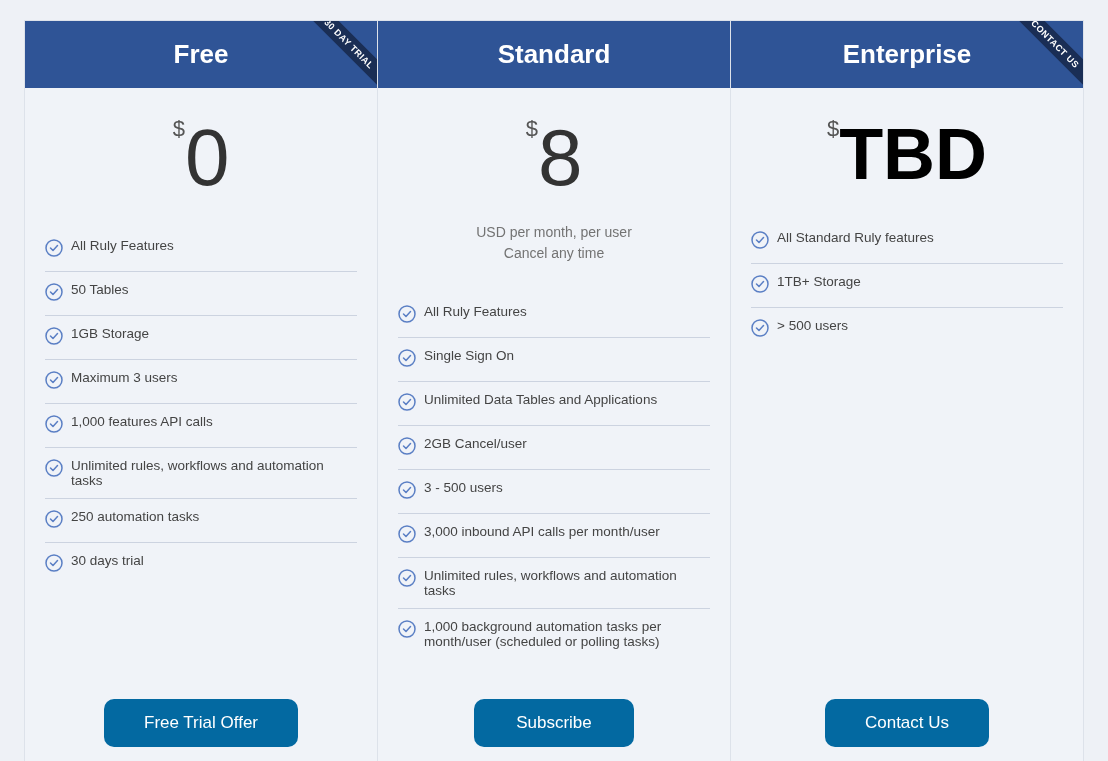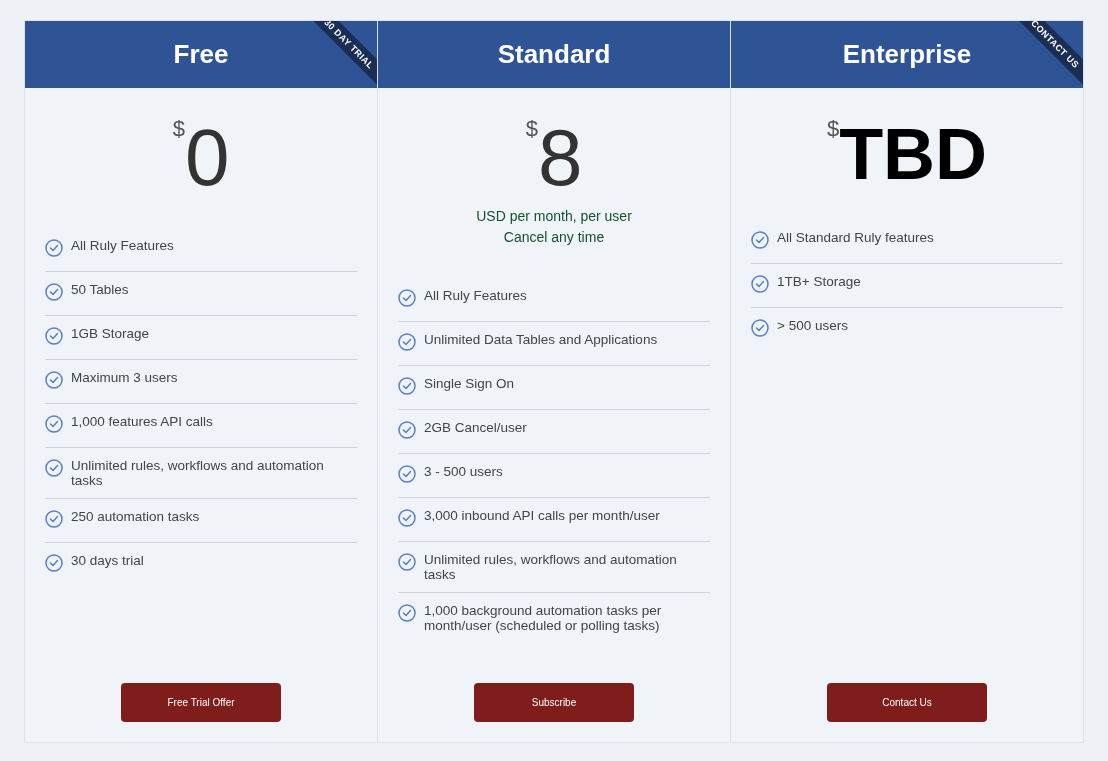--- a/index.html
+++ b/index.html
@@ -84,23 +84,23 @@
       font-weight: 300;
       line-height: 1;
     }
     .price-tbd {
       font-size: 72px;
       color: #000000;
       font-weight: 700;
       line-height: 1;
     }
     .price-sub {
-      color: #14532d;
+      color: #737373;
       font-size: 14px;
-      margin-top: 8px;
+      margin-top: 24px;
       line-height: 1.5;
     }
     .features-list {
       flex: 1;
       padding: 10px 20px 20px;
       list-style: none;
     }
     .feature-item {
       display: flex;
       align-items: flex-start;
@@ -118,27 +118,27 @@
       font-size: 16px;
       flex-shrink: 0;
       margin-top: 1px;
     }
     .card-footer {
       padding: 20px;
       display: flex;
       justify-content: center;
     }
     .cta-button {
-      background: #7f1d1d;
+      background: #0369a1;
       color: white;
       border: none;
       padding: 14px 40px;
-      font-size: 10px;
+      font-size: 17px;
       cursor: pointer;
-      border-radius: 4px;
+      border-radius: 10px;
       min-width: 160px;
     }
   </style>
 </head>
 <body>
 
 <div class="pricing-container">
 <div class="plan-card">
       <div class="plan-header"><span>Free</span><div class="corner-ribbon">
           <span>30 DAY TRIAL</span>
@@ -227,28 +227,28 @@
               <circle cx="9" cy="9" r="8" stroke="#5a7fc4" stroke-width="1.5"></circle>
               <polyline points="5.5,9 8,11.5 12.5,6.5" stroke="#5a7fc4" stroke-width="1.5" stroke-linecap="round" stroke-linejoin="round"></polyline>
             </svg></span>
           <span>All Ruly Features</span>
         </li>
         <li class="feature-item">
           <span class="check-icon"><svg width="18" height="18" viewBox="0 0 18 18" fill="none">
               <circle cx="9" cy="9" r="8" stroke="#5a7fc4" stroke-width="1.5"></circle>
               <polyline points="5.5,9 8,11.5 12.5,6.5" stroke="#5a7fc4" stroke-width="1.5" stroke-linecap="round" stroke-linejoin="round"></polyline>
             </svg></span>
+          <span>Single Sign On</span>
+        </li>
+        <li class="feature-item">
+          <span class="check-icon"><svg width="18" height="18" viewBox="0 0 18 18" fill="none">
+              <circle cx="9" cy="9" r="8" stroke="#5a7fc4" stroke-width="1.5"></circle>
+              <polyline points="5.5,9 8,11.5 12.5,6.5" stroke="#5a7fc4" stroke-width="1.5" stroke-linecap="round" stroke-linejoin="round"></polyline>
+            </svg></span>
           <span>Unlimited Data Tables and Applications</span>
-        </li>
-        <li class="feature-item">
-          <span class="check-icon"><svg width="18" height="18" viewBox="0 0 18 18" fill="none">
-              <circle cx="9" cy="9" r="8" stroke="#5a7fc4" stroke-width="1.5"></circle>
-              <polyline points="5.5,9 8,11.5 12.5,6.5" stroke="#5a7fc4" stroke-width="1.5" stroke-linecap="round" stroke-linejoin="round"></polyline>
-            </svg></span>
-          <span>Single Sign On</span>
         </li>
         <li class="feature-item">
           <span class="check-icon"><svg width="18" height="18" viewBox="0 0 18 18" fill="none">
               <circle cx="9" cy="9" r="8" stroke="#5a7fc4" stroke-width="1.5"></circle>
               <polyline points="5.5,9 8,11.5 12.5,6.5" stroke="#5a7fc4" stroke-width="1.5" stroke-linecap="round" stroke-linejoin="round"></polyline>
             </svg></span>
           <span>2GB Cancel/user</span>
         </li>
         <li class="feature-item">
           <span class="check-icon"><svg width="18" height="18" viewBox="0 0 18 18" fill="none">

